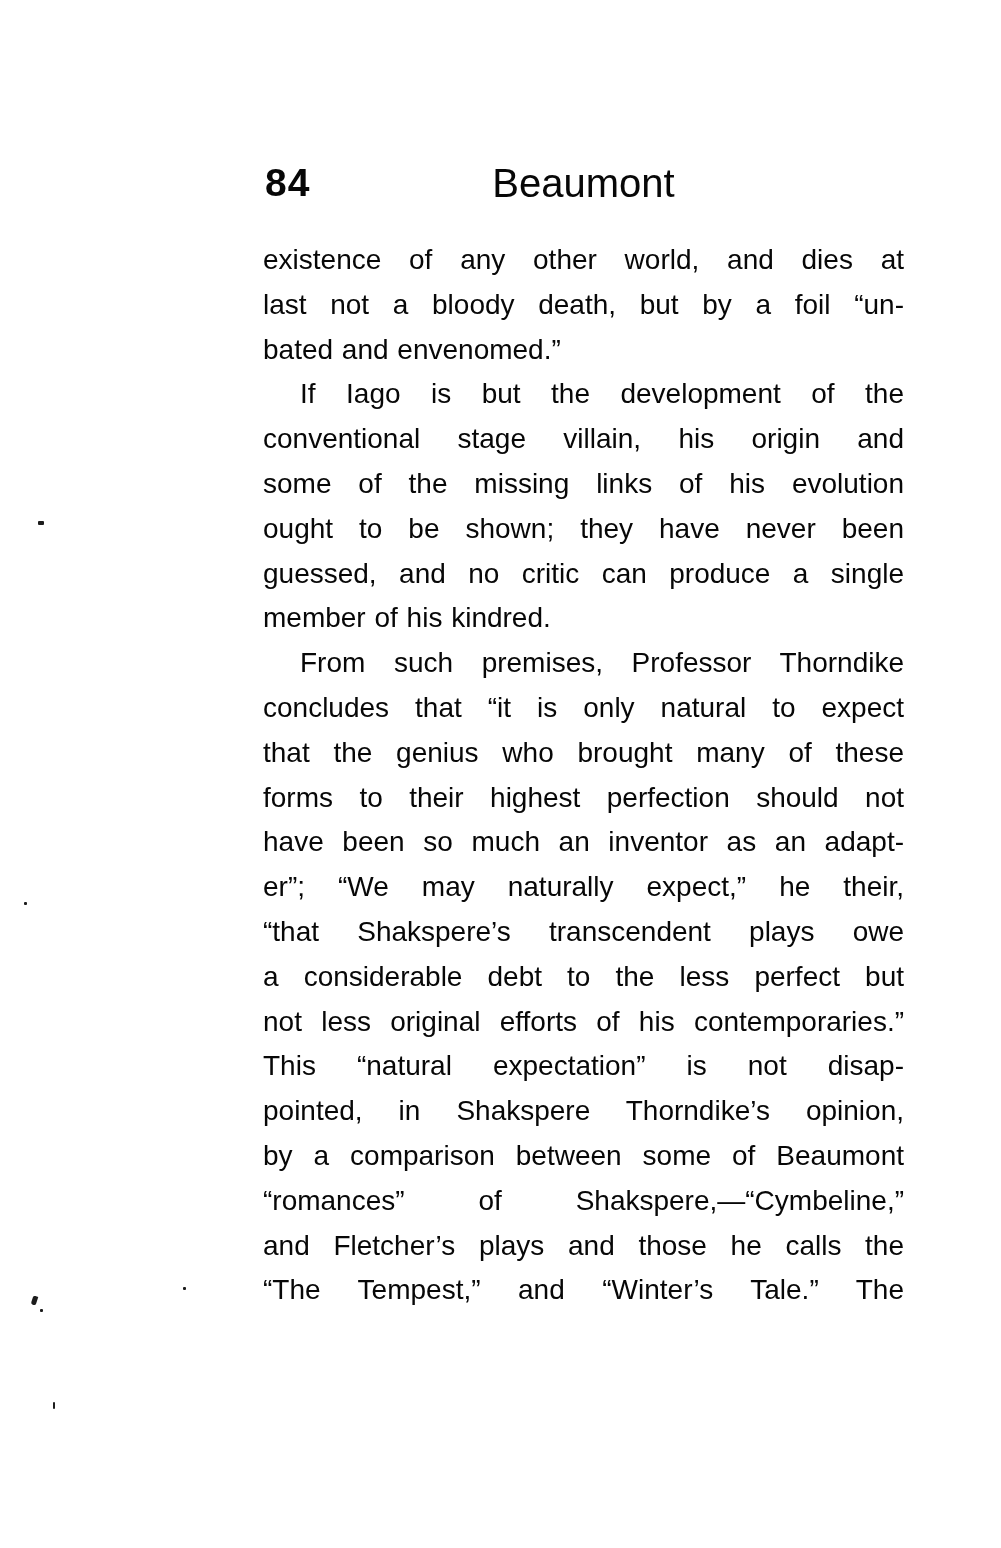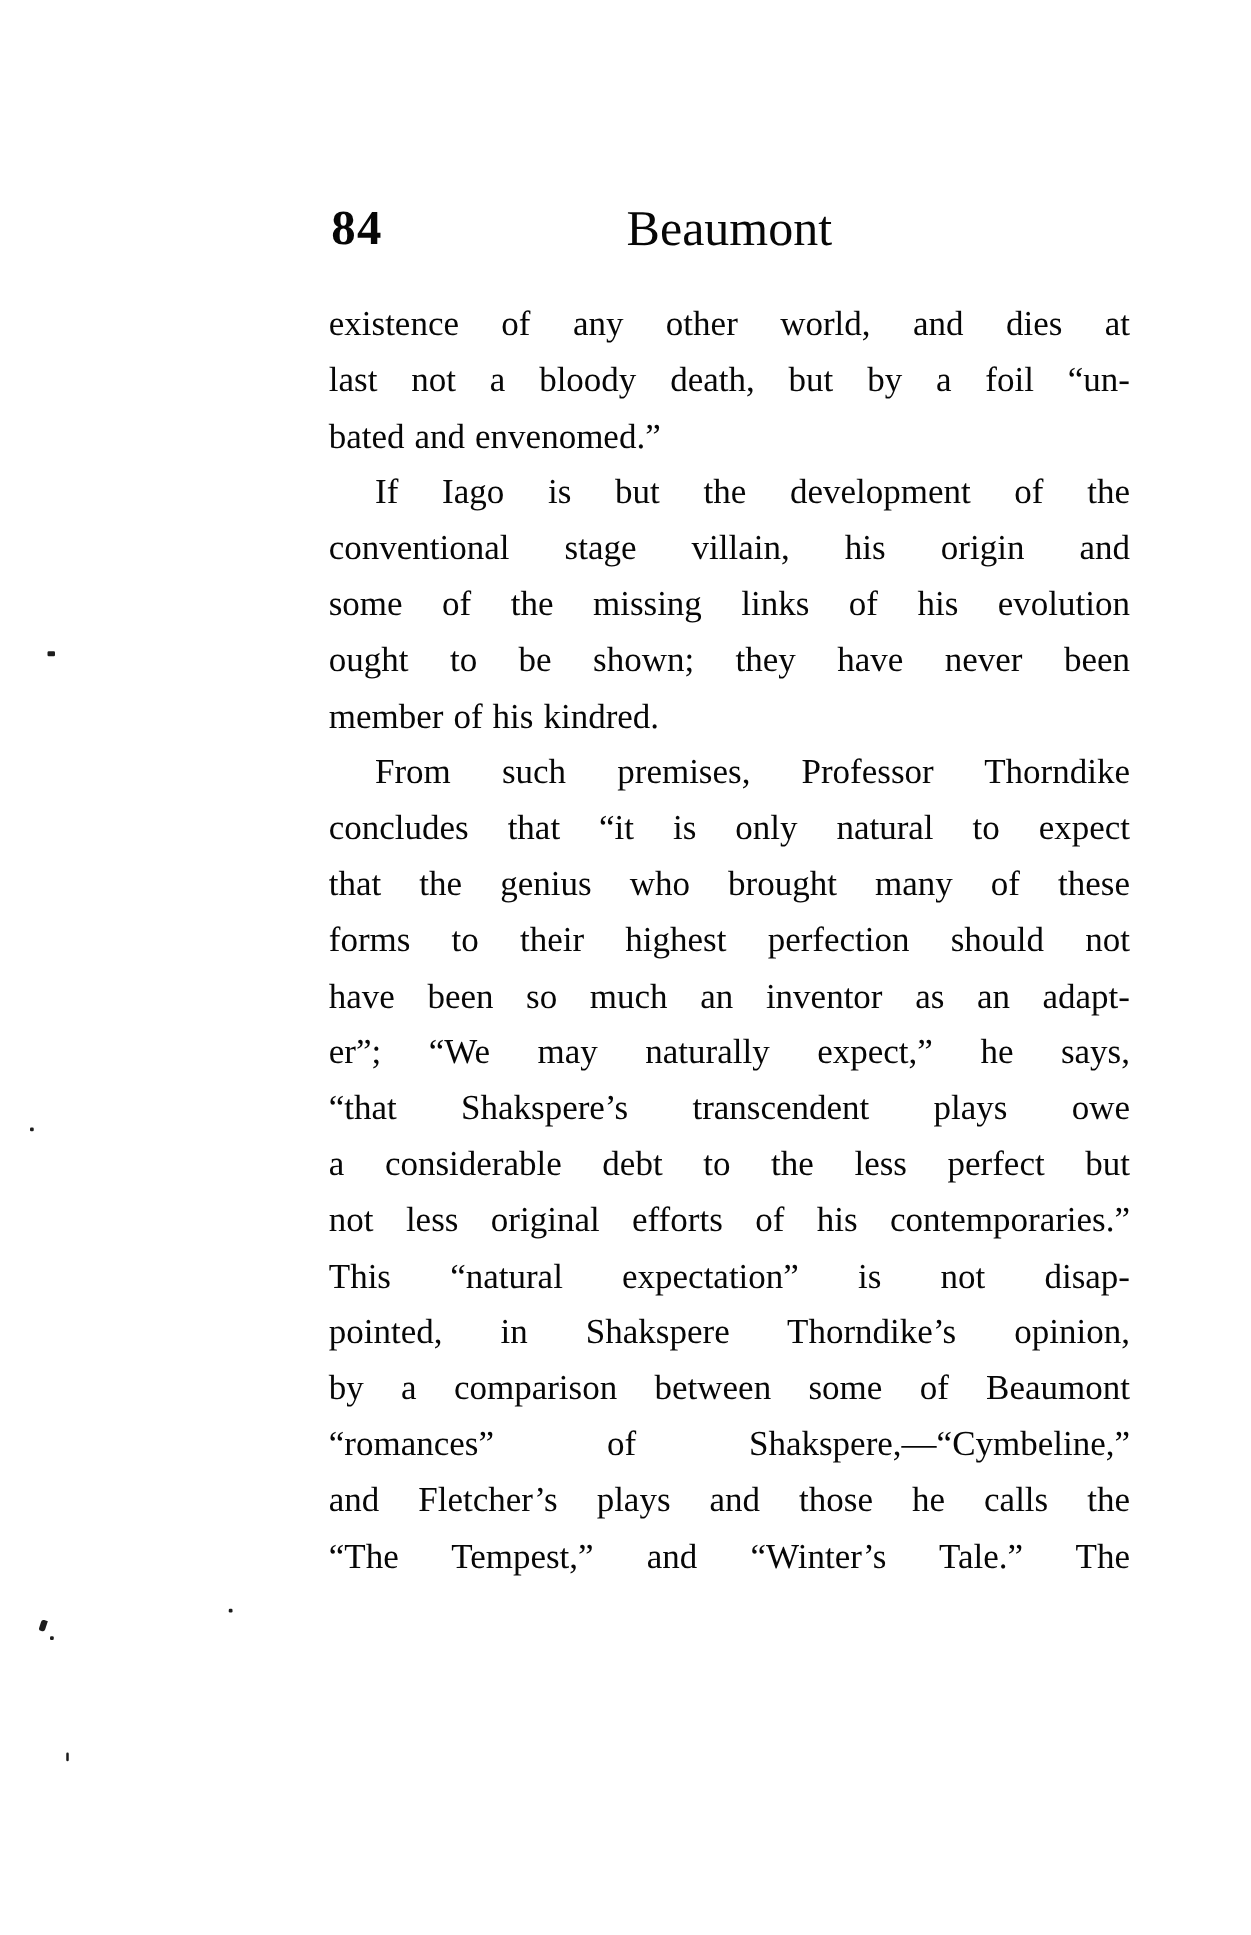--- a/index.html
+++ b/index.html
@@ -6,21 +6,21 @@
     margin: 0;
     padding: 0;
     background: #ffffff;
   }
   .page {
     position: relative;
     width: 1001px;
     height: 1548px;
     background: #ffffff;
     overflow: hidden;
-    font-family: Liberation Serif, serif;
+    font-family: Liberation Sans, sans-serif;
     color: #070707;
   }
   .header {
     position: absolute;
     left: 263px;
     top: 160px;
     width: 641px;
     height: 50px;
     text-align: center;
   }
@@ -92,30 +92,31 @@
       <div class="line">existence of any other world, and dies at</div>
       <div class="line">last not a bloody death, but by a foil “un-</div>
       <div class="line short">bated and envenomed.”</div>
     </div>
 
     <div class="paragraph">
       <div class="line indent">If Iago is but the development of the</div>
       <div class="line">conventional stage villain, his origin and</div>
       <div class="line">some of the missing links of his evolution</div>
       <div class="line">ought to be shown; they have never been</div>
+      <div class="line">guessed, and no critic can produce a single</div>
       <div class="line short">member of his kindred.</div>
     </div>
 
     <div class="paragraph">
       <div class="line indent">From such premises, Professor Thorndike</div>
       <div class="line">concludes that “it is only natural to expect</div>
       <div class="line">that the genius who brought many of these</div>
       <div class="line">forms to their highest perfection should not</div>
       <div class="line">have been so much an inventor as an adapt-</div>
-      <div class="line">er”; “We may naturally expect,” he says,</div>
+      <div class="line">er”; “We may naturally expect,” he their,</div>
       <div class="line">“that Shakspere’s transcendent plays owe</div>
       <div class="line">a considerable debt to the less perfect but</div>
       <div class="line">not less original efforts of his contemporaries.”</div>
       <div class="line">This “natural expectation” is not disap-</div>
       <div class="line">pointed, in Shakspere Thorndike’s opinion,</div>
       <div class="line">by a comparison between some of Beaumont</div>
       <div class="line">“romances” of Shakspere,—“Cymbeline,”</div>
       <div class="line">and Fletcher’s plays and those he calls the</div>
       <div class="line">“The Tempest,” and “Winter’s Tale.” The</div>
     </div>

